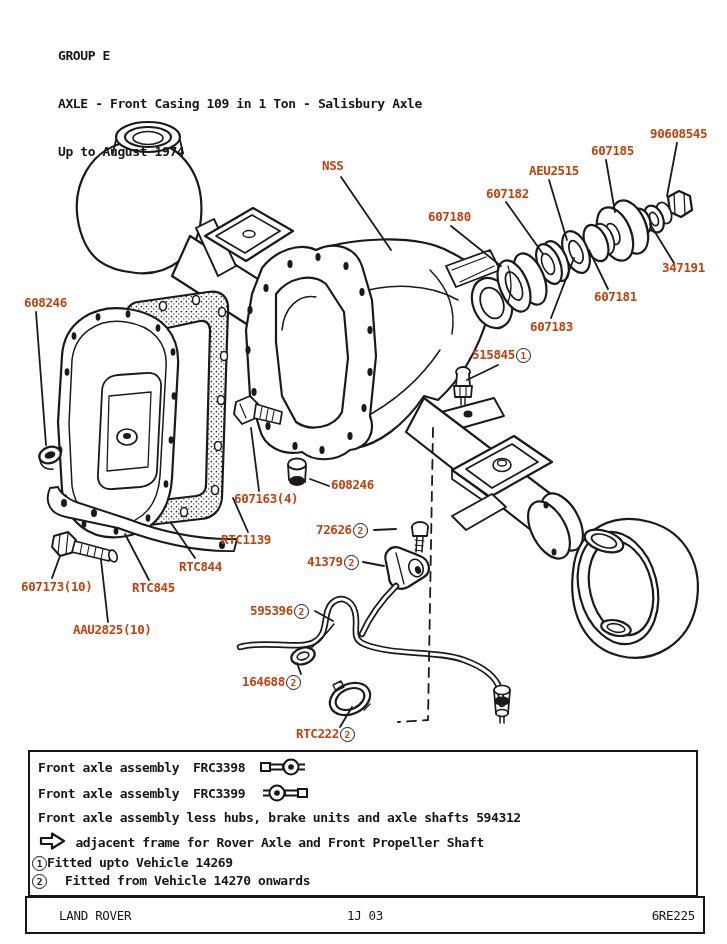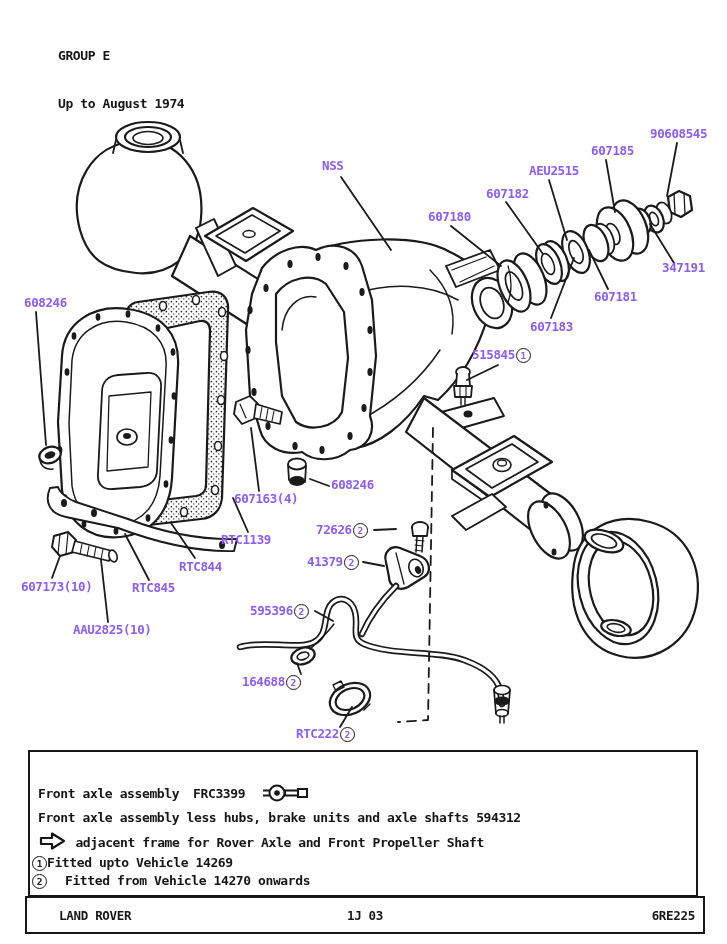--- a/index.html
+++ b/index.html
@@ -7,34 +7,34 @@
     width:727px;height:944px;position:relative;background:#ffffff;
     font-family:"DejaVu Sans Mono", "Liberation Mono", monospace;
     color:#161616;overflow:hidden;
   }
   .page{position:absolute;inset:0;background:#fff;}
   #diagram-svg{position:absolute;left:0;top:0;}
   .hdr{position:absolute;left:58px;top:16px;font-weight:700;font-size:13px;line-height:16px;letter-spacing:-0.4px;white-space:pre;}
   .hdr .l3{}
   .plabel{
     position:absolute;font-weight:700;font-size:12.5px;letter-spacing:-0.4px;
-    white-space:nowrap;color:#8b5cf6;line-height:14px;
+    white-space:nowrap;color:#c2410c;line-height:14px;
   }
   .circ{
     display:inline-block;width:13px;height:13px;border:1.7px solid #161616;border-radius:50%;
     font-size:9.5px;line-height:13px;text-align:center;vertical-align:0px;font-weight:700;margin-left:1px;
   }
   .legend{position:absolute;left:28px;top:750px;width:666px;height:143px;border:2px solid #161616;background:transparent;}
   .lrow{position:absolute;white-space:nowrap;font-weight:700;font-size:13px;letter-spacing:-0.4px;line-height:16px;}
   .lrow .part{margin-left:14px;}
   .lrow .ic{display:inline-block;vertical-align:-4px;margin-left:14px;}
   .footerbox{
     position:absolute;left:25px;top:896px;width:676px;height:34px;border:2px solid #161616;
     display:flex;align-items:center;justify-content:space-between;
-    font-weight:700;font-size:12.5px;letter-spacing:-0.3px;
+    font-weight:400;font-size:12.5px;letter-spacing:-0.3px;
   }
   .footerbox .fl{margin-left:32px;}
   .footerbox .fc{position:absolute;left:50%;transform:translateX(-50%);}
   .footerbox .fr{margin-right:8px;}
 </style>
 </head>
 <body>
 
 <div class="page">
 
@@ -315,20 +315,21 @@
         <path d="M 363 562 L 384 566"></path>
         <path d="M 315 611 L 333 621"></path>
         <path d="M 301 674 L 297 663"></path>
         <path d="M 340 727 L 352 707"></path>
       </g>
     </g>
   </svg>
 
   <div class="hdr">
     <div>GROUP E</div>
+    <div>AXLE - Front Casing 109 in 1 Ton - Salisbury Axle</div>
     <div class="l3">Up to August 1974</div>
   </div>
 
   <div class="plabel" style="left:322px;top:159px">NSS</div>
   <div class="plabel" style="left:428px;top:210px">607180</div>
   <div class="plabel" style="left:486px;top:187px">607182</div>
   <div class="plabel" style="left:529px;top:164px">AEU2515</div>
   <div class="plabel" style="left:591px;top:144px">607185</div>
   <div class="plabel" style="left:650px;top:127px">90608545</div>
   <div class="plabel" style="left:662px;top:261px">347191</div>
@@ -343,20 +344,31 @@
   <div class="plabel" style="left:132px;top:581px">RTC845</div>
   <div class="plabel" style="left:21px;top:580px">607173(10)</div>
   <div class="plabel" style="left:73px;top:623px">AAU2825(10)</div>
   <div class="plabel" style="left:316px;top:523px"><span>72626</span><span class="circ">2</span></div>
   <div class="plabel" style="left:307px;top:555px"><span>41379</span><span class="circ">2</span></div>
   <div class="plabel" style="left:250px;top:604px"><span>595396</span><span class="circ">2</span></div>
   <div class="plabel" style="left:242px;top:675px"><span>164688</span><span class="circ">2</span></div>
   <div class="plabel" style="left:296px;top:727px"><span>RTC222</span><span class="circ">2</span></div>
 
   <div class="legend">
+    <div class="lrow" style="left:8px;top:6px">
+      <span>Front axle assembly</span><span class="part">FRC3398</span><span class="ic"><svg width="50" height="18" viewBox="0 0 50 18">
+            <g stroke="#161616" stroke-width="2" fill="none">
+              <rect x="2" y="5" width="9" height="8"></rect>
+              <rect x="11" y="6.5" width="13" height="5"></rect>
+              <circle cx="32" cy="9" r="7.5"></circle>
+              <circle cx="32" cy="9" r="2.8" fill="#161616" stroke="none"></circle>
+              <path d="M 40 6.5 L 46 6.5 M 40 11.5 L 46 11.5"></path>
+            </g>
+          </svg></span>
+    </div>
     <div class="lrow" style="left:8px;top:32px">
       <span>Front axle assembly</span><span class="part">FRC3399</span><span class="ic"><svg width="50" height="18" viewBox="0 0 50 18">
             <g stroke="#161616" stroke-width="2" fill="none">
               <path d="M 4 6.5 L 10 6.5 M 4 11.5 L 10 11.5"></path>
               <circle cx="18" cy="9" r="7.5"></circle>
               <circle cx="18" cy="9" r="2.8" fill="#161616" stroke="none"></circle>
               <rect x="26" y="6.5" width="13" height="5"></rect>
               <rect x="39" y="5" width="9" height="8"></rect>
             </g>
           </svg></span>

